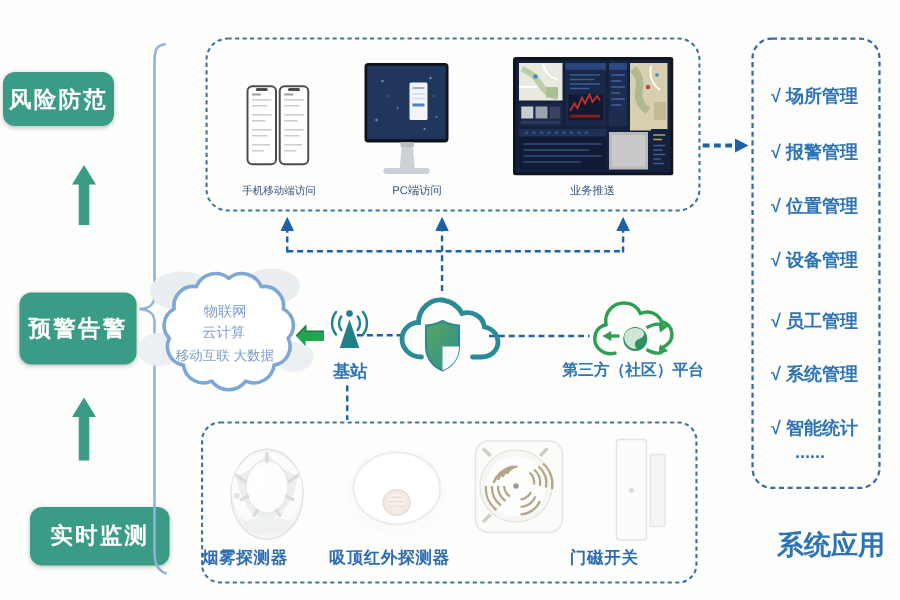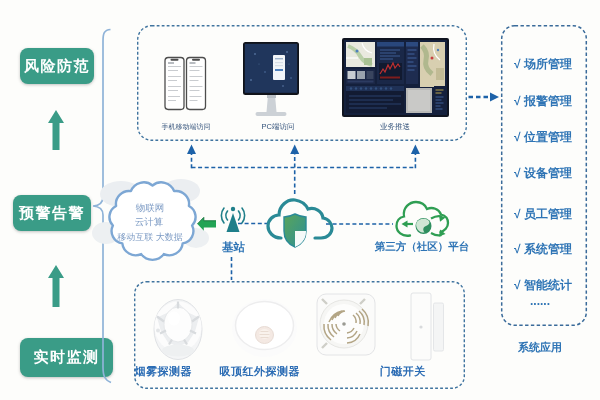--- a/index.html
+++ b/index.html
@@ -10,22 +10,22 @@
         display:flex;align-items:center;justify-content:center;font-size:15px;letter-spacing:1.5px;
         box-shadow:0 1px 3px rgba(120,120,120,.45);}
   .lbl{position:absolute;color:#33527a;font-size:7px;text-align:center;}
   .devlbl{position:absolute;color:#2b6cb4;font-size:11px;font-weight:bold;letter-spacing:0.5px;text-align:left;white-space:nowrap;width:90px;}
   .rlist{position:absolute;color:#2e74b5;font-size:12px;font-weight:bold;white-space:nowrap;}
 </style>
 </head>
 <body>
 <div id="stage">
 
-  <div class="gbox" style="left:20px;top:48px;width:74px;height:36px;">风险防范</div>
-  <div class="gbox" style="left:13px;top:195px;width:78px;height:36px;">预警告警</div>
+  <div class="gbox" style="left:2px;top:48px;width:74px;height:36px;">风险防范</div>
+  <div class="gbox" style="left:13px;top:195px;width:78px;height:48px;">预警告警</div>
   <div class="gbox" style="left:20px;top:338px;width:93px;height:39px;">实时监测</div>
 
   <svg class="abs" style="left:0;top:0;" width="600" height="400" viewBox="0 0 600 400" fill="none">
     <rect x="137.7" y="25.7" width="328.6" height="114.6" rx="14" stroke="#40749f" stroke-width="1.4" stroke-dasharray="2.8 2.2"></rect>
     <rect x="134.7" y="281.7" width="329.6" height="106.6" rx="12" stroke="#40749f" stroke-width="1.4" stroke-dasharray="2.8 2.2"></rect>
     <rect x="501.7" y="25.7" width="84.6" height="299.6" rx="13" stroke="#3a6b9a" stroke-width="1.5" stroke-dasharray="3.4 2.4"></rect>
   </svg>
 
   <svg class="abs" style="left:0;top:0;" width="600" height="400" viewBox="0 0 600 400">
 
@@ -252,15 +252,15 @@
   <div class="devlbl" style="left:379.8px;top:363.5px;">门磁开关</div>
 
   <div class="rlist" style="left:514px;top:56px;">√&nbsp;场所管理</div>
   <div class="rlist" style="left:514px;top:129px;">√&nbsp;位置管理</div>
   <div class="rlist" style="left:514px;top:93px;">√&nbsp;报警管理</div>
   <div class="rlist" style="left:514px;top:165px;">√&nbsp;设备管理</div>
   <div class="rlist" style="left:514px;top:241px;">√&nbsp;系统管理</div>
   <div class="rlist" style="left:514px;top:206px;">√&nbsp;员工管理</div>
   <div class="rlist" style="left:514px;top:277px;">√&nbsp;智能统计</div>
   <div class="rlist" style="left:530px;top:294px;">......</div>
-  <div class="rlist" style="left:518px;top:340px;font-size:11px;">系统应用</div>
+  <div class="rlist" style="left:518px;top:351px;font-size:18px;">系统应用</div>
 
 </div>
 
 </body></html>

